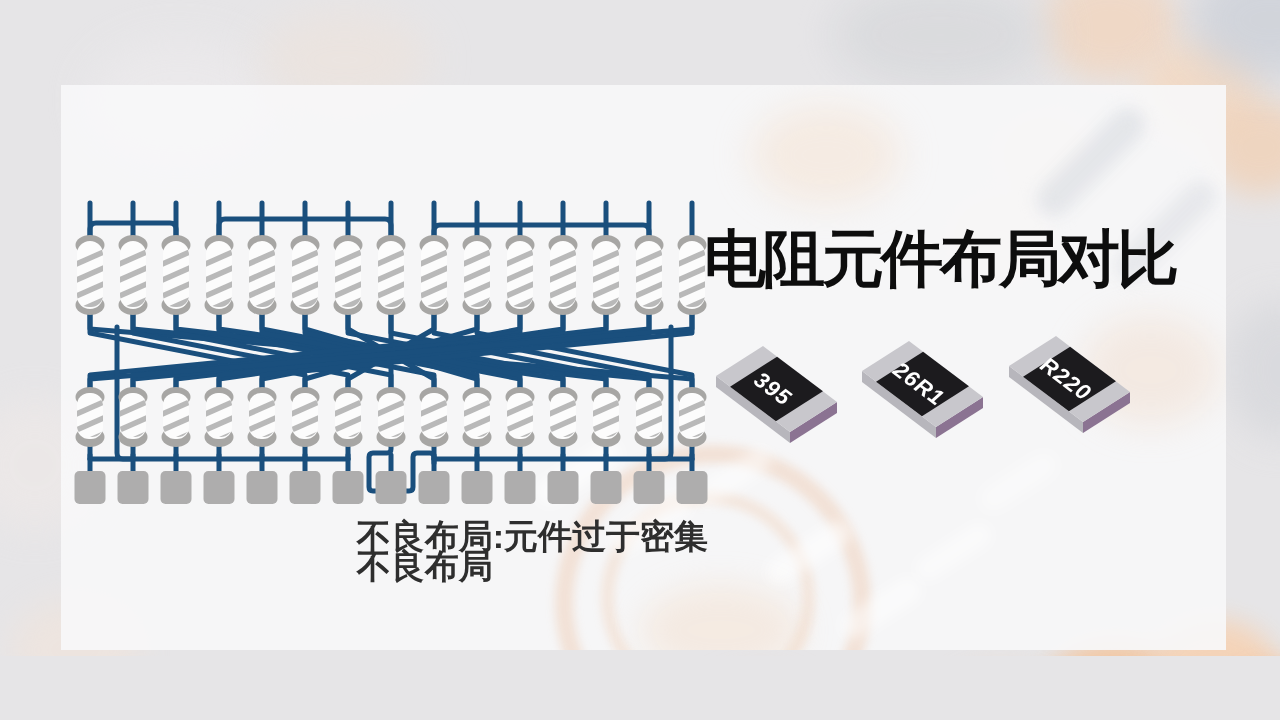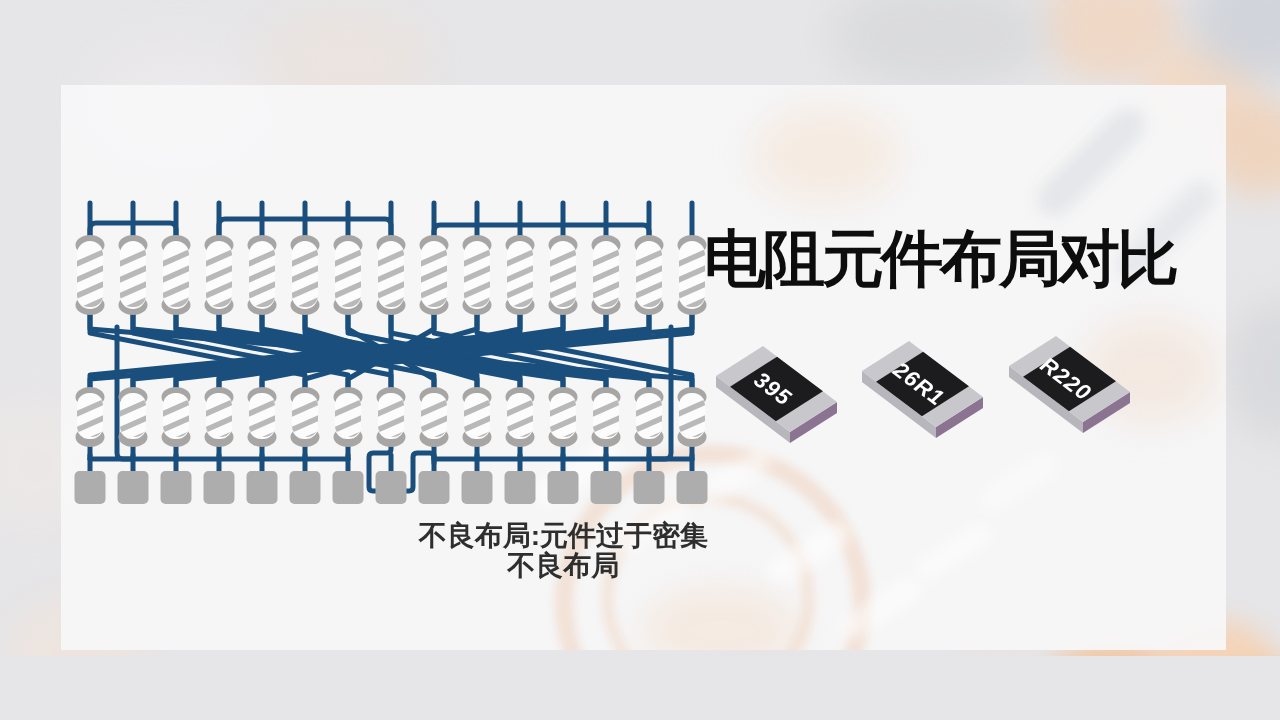--- a/index.html
+++ b/index.html
@@ -9,22 +9,22 @@
   .blob{position:absolute;border-radius:50%;}
   .pillstreak{position:absolute;border-radius:20px;}
   .card{position:absolute;left:61px;top:85px;width:1165px;height:565px;
         background:rgba(247,247,248,0.92);}
   .card-decor{position:absolute;inset:0;overflow:hidden;}
   .ring{position:absolute;border-radius:50%;}
   #diagram{position:absolute;left:70px;top:193px;width:640px;height:330px;}
   #title{position:absolute;left:704px;top:226px;width:520px;
          font-size:62px;font-weight:800;letter-spacing:-3px;line-height:1.08;
          color:#0d0d0d;white-space:nowrap;}
-  #caption{position:absolute;right:572px;top:521px;text-align:center;
-           font-size:28px;font-weight:700;line-height:30px;color:#2e2e2e;}
+  #caption{position:absolute;right:572px;top:521px;text-align:left;
+           font-size:34px;font-weight:700;line-height:30px;color:#2e2e2e;}
   .chip{position:absolute;width:142px;height:106px;}
   #chip-0{left:706px;top:343px;}
   #chip-1{left:852px;top:338px;}
   #chip-2{left:999px;top:333px;}
 </style>
 </head>
 <body>
 
 <div class="stage">
 

